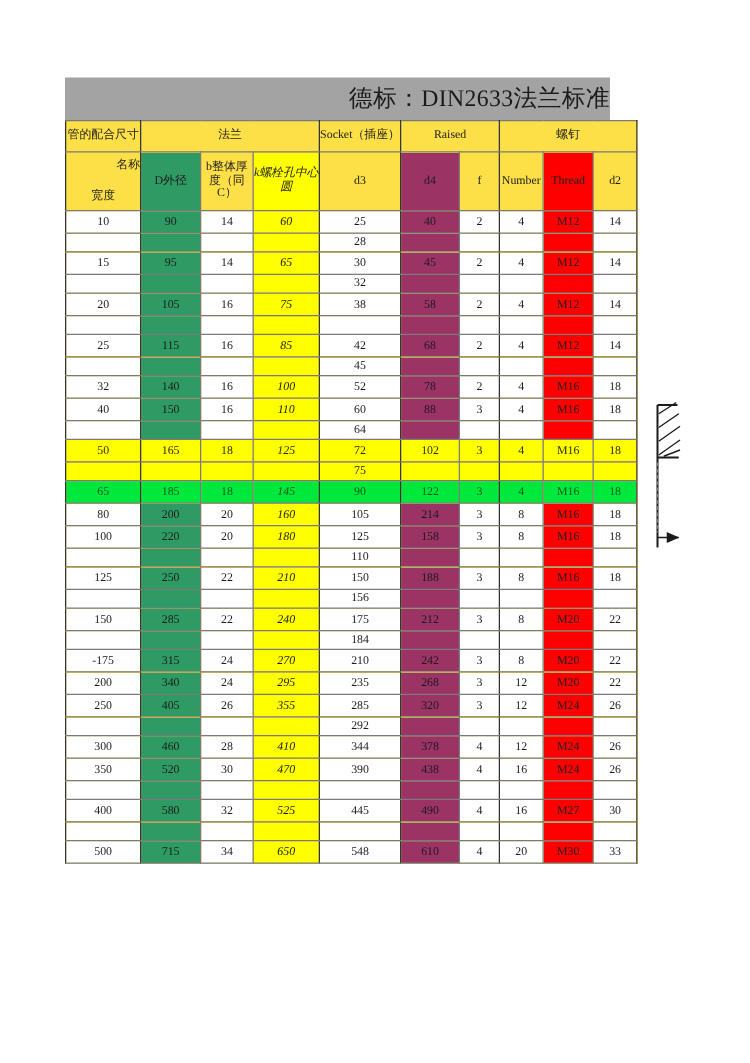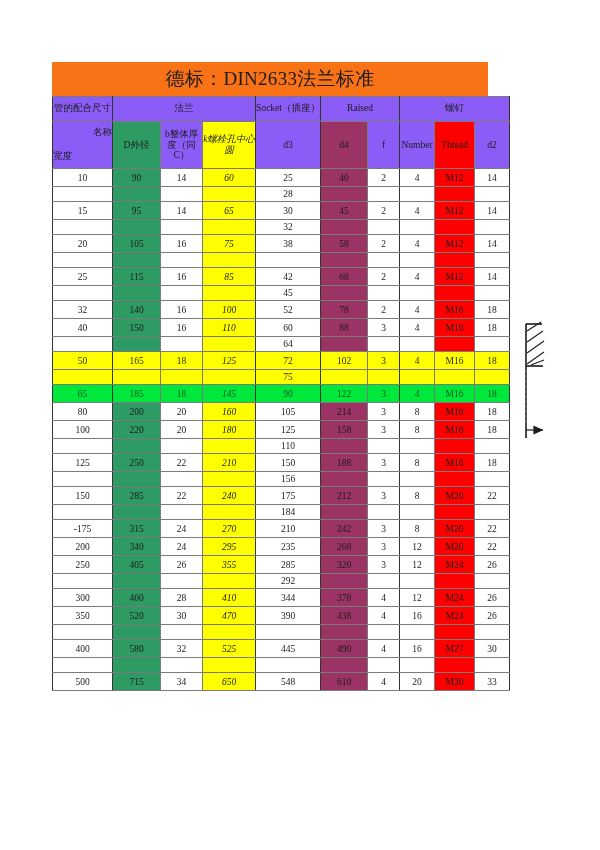--- a/index.html
+++ b/index.html
@@ -23,41 +23,41 @@
     background: #ffffff;
   }
 
   
   #title-bar {
     position: absolute;
     left: 52px;
     top: 62px;
     width: 436px;
     height: 34px;
-    background: #f97316;
+    background: #a3a3a3;
     display: flex;
     align-items: center;
-    justify-content: center;
+    justify-content: flex-end;
   }
   #title-text {
     font-size: 19px;
     color: #1b1b1b;
     letter-spacing: 0.3px;
     white-space: nowrap;
   }
 
   
   #flange-table {
     position: absolute;
     left: 52px;
     top: 96px;
     width: 436px;
     border-collapse: collapse;
     table-layout: fixed;
-    background: #8b5cf6;
+    background: #fde047;
   }
   #flange-table td, #flange-table th {
     border: 1px solid #7a7a7a;
     font-weight: normal;
     font-size: 9.5px;
     color: #1b1b1b;
     text-align: center;
     vertical-align: middle;
     padding: 0;
     overflow: hidden;
@@ -74,21 +74,21 @@
     font-size: 8.4px;
     line-height: 1.12;
     border-bottom: 1.6px solid #333;
   }
   .sub-head td.nameWidth {
     text-align: left;
     padding-left: 4px;
     font-size: 9px;
   }
   .nameWidth .nw-top { display:block; text-align:right; }
-  .nameWidth .nw-bot { display:block; text-align:left; margin-top:14px;font-family:Liberation Mono, monospace; }
+  .nameWidth .nw-bot { display:block; text-align:center; margin-top:14px; }
 
   
   col.c-dn    { width: 60px; }
   col.c-D     { width: 48px; }
   col.c-b     { width: 42px; }
   col.c-k     { width: 53px; }
   col.c-d3    { width: 65px; }
   col.c-d4    { width: 47px; }
   col.c-f     { width: 32px; }
   col.c-num   { width: 35px; }

